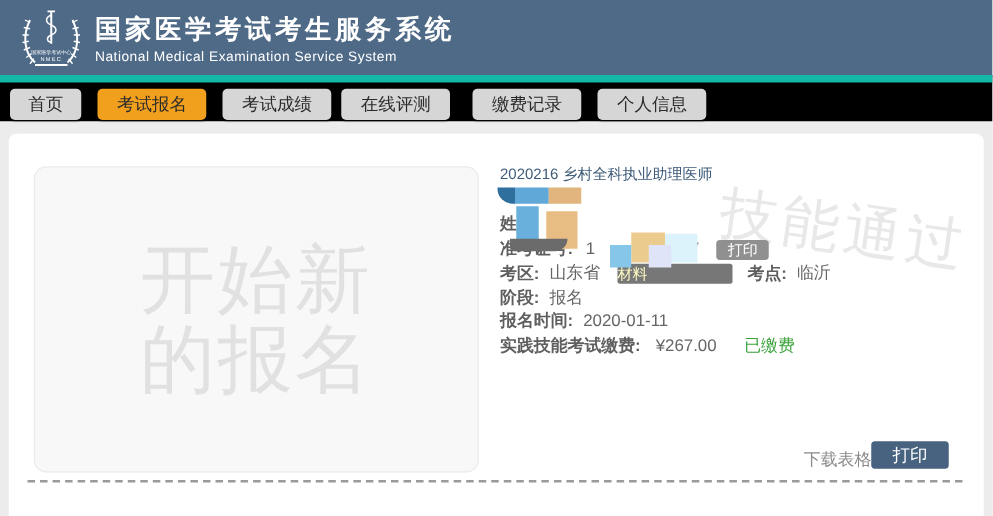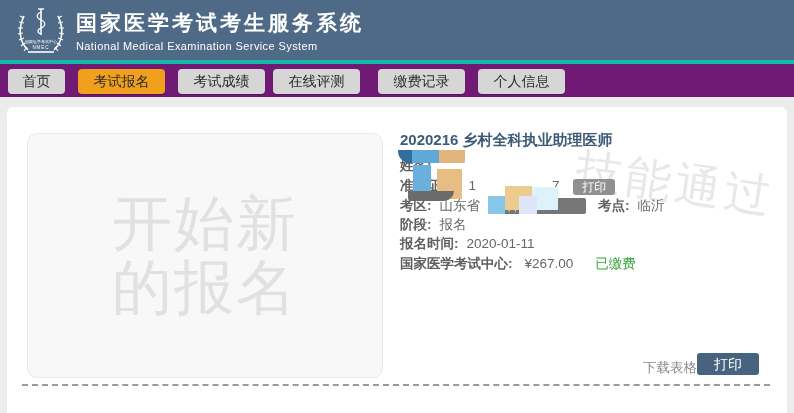--- a/index.html
+++ b/index.html
@@ -15,21 +15,21 @@
   .logo-band { position:absolute; left:0; width:50px; text-align:center;
     color:#fff; font-size:4px; letter-spacing:0; line-height:5px; }
   .band-cn { top:33px; }
   .band-en { top:39px; font-size:4.5px; letter-spacing:1px; }
   .hdr-titles { position:absolute; left:76px; top:9px; color:#fff; }
   .hdr-title { font-size:21px; font-weight:bold; letter-spacing:3px; }
   .hdr-sub { font-size:11px; margin-top:3px; letter-spacing:0.4px; }
 
   
   .nav-bar { position:absolute; left:0; top:60px; width:794px; height:37px;
-    background:#701a75; border-top:4px solid #14b8a6; }
+    background:#000000; border-top:6px solid #14b8a6; }
   .tab { position:absolute; top:5px; height:25px; line-height:25px;
     background:#d6d6d6; color:#2b2b2b; font-size:14px; text-align:center;
     border-radius:4px; cursor:pointer; box-shadow:0 1px 1px rgba(0,0,0,0.25); }
   .tab.active { background:#f1a01e; }
   .t0{left:8px;   width:57px;}
   .t1{left:78px;  width:87px;}
   .t2{left:178px; width:87px;}
   .t3{left:273px; width:87px;}
   .t4{left:378px; width:87px;}
   .t5{left:478px; width:87px;}
@@ -42,21 +42,21 @@
     background:#f8f8f8; border:1px solid #eaeaea; border-radius:10px;
     display:flex; flex-direction:column; align-items:center; justify-content:center; }
   .gray-box .wm-line { font-size:60px; line-height:64px; color:#e1e1e1; letter-spacing:2px; }
 
   .dashed-line { position:absolute; left:15px; top:277px; width:748px; height:0;
     border-top:2px dashed #9a9a9a; }
 
   
   .details { position:absolute; left:393px; top:24px; width:380px;
     font-size:13.5px; color:#666; }
-  .exam-title { font-size:15px; font-weight:bold; color:#3d5b78; margin-bottom:9px; }
+  .exam-title { font-size:12px; font-weight:normal; color:#3d5b78; margin-bottom:24px; }
   .row { margin-bottom:5.5px; height:14px; line-height:14px; white-space:nowrap; }
   .lbl { font-weight:bold; color:#5f5f5f; margin-right:8px; }
   .val { color:#666; }
   .digit-1 { margin-left:2px; }
   .digit-7 { margin-left:76px; }
   .mini-print { display:inline-block; margin-left:10px; background:#909090; color:#fff;
     font-size:12px; line-height:16px; padding:0 9px; border-radius:3px; cursor:pointer;
     vertical-align:middle; }
   .materials-bar { display:inline-block; width:92px; background:#777777; color:#fef9c3;
     font-size:12px; line-height:16px; text-align:left; padding-right:5px;
@@ -161,21 +161,21 @@
 
       <div class="row">
         <span class="lbl">阶段:</span><span class="val">报名</span>
       </div>
 
       <div class="row">
         <span class="lbl">报名时间:</span><span class="val">2020-01-11</span>
       </div>
 
       <div class="row">
-        <span class="lbl">国家医学考试中心:</span><span class="val fee-amount">¥267.00</span><span class="fee-status">已缴费</span>
+        <span class="lbl">实践技能考试缴费:</span><span class="val fee-amount">¥267.00</span><span class="fee-status">已缴费</span>
       </div>
     </div>
 
     <div class="redactions">
       <div class="rd rd-b1a"></div>
       <div class="rd rd-b1b"></div>
       <div class="rd rd-b2"></div>
       <div class="rd rd-b3"></div>
       <div class="rd rd-b4"></div>
       <div class="rd rd-b5"></div>

